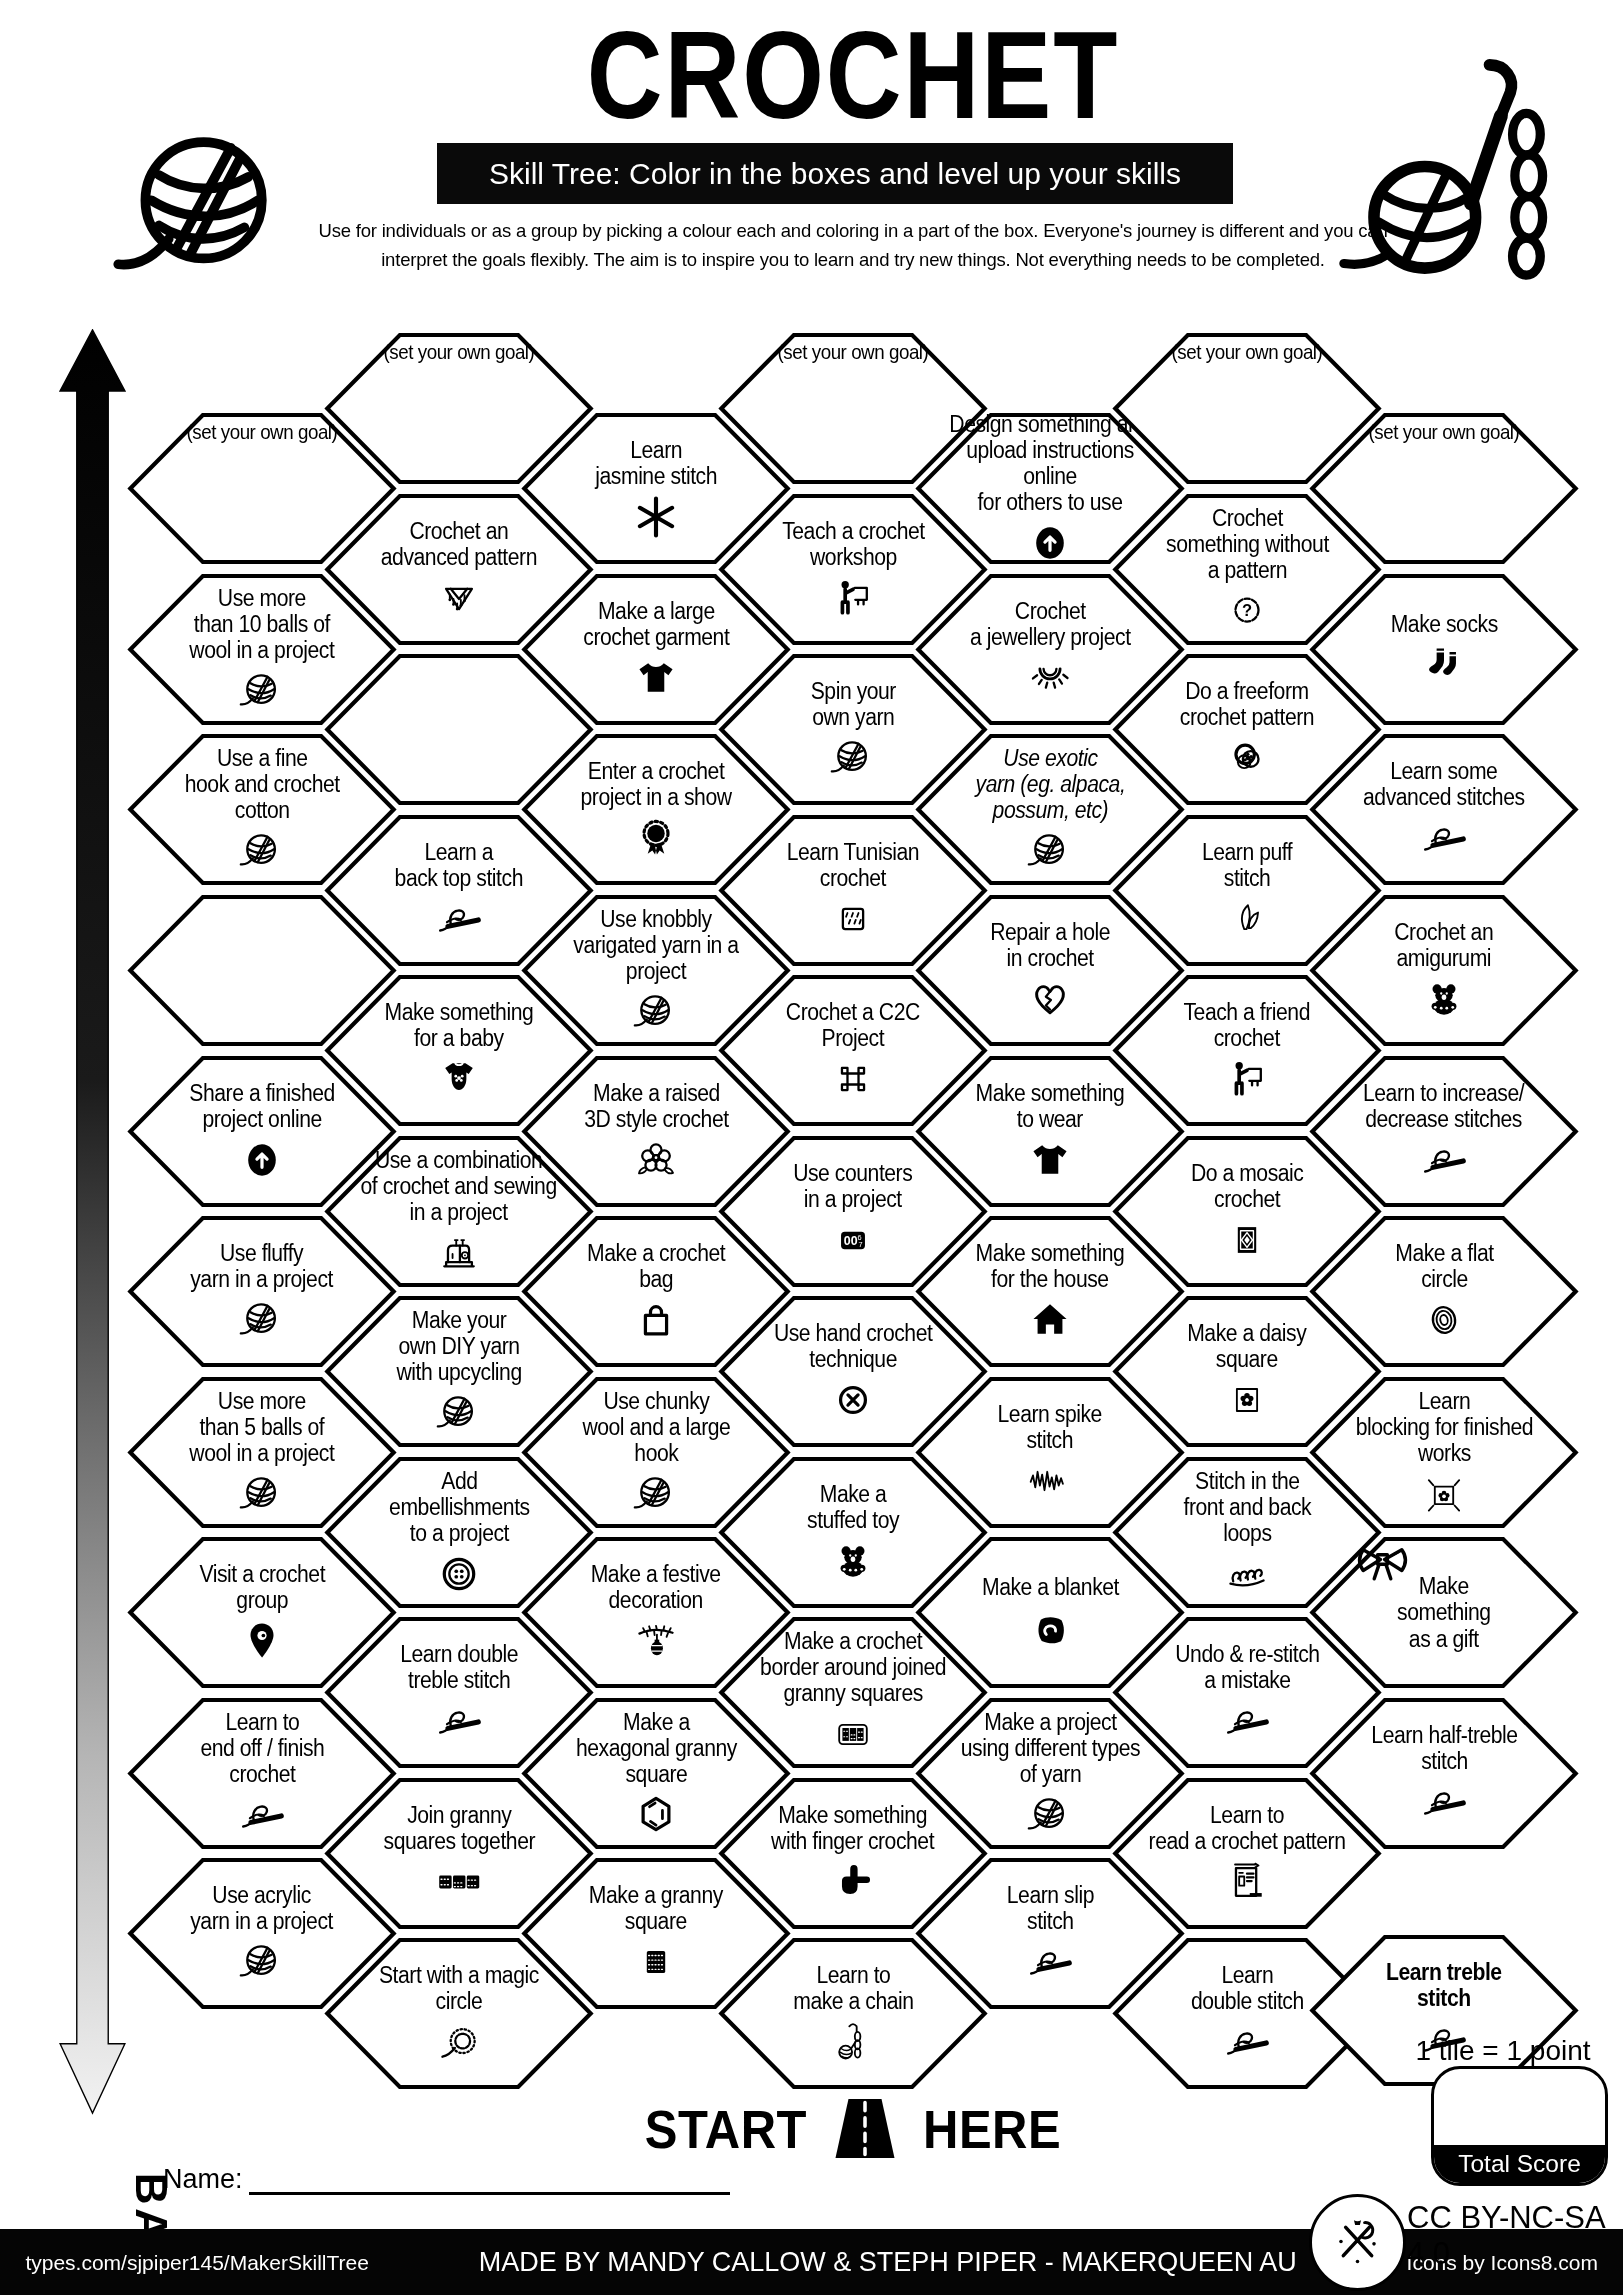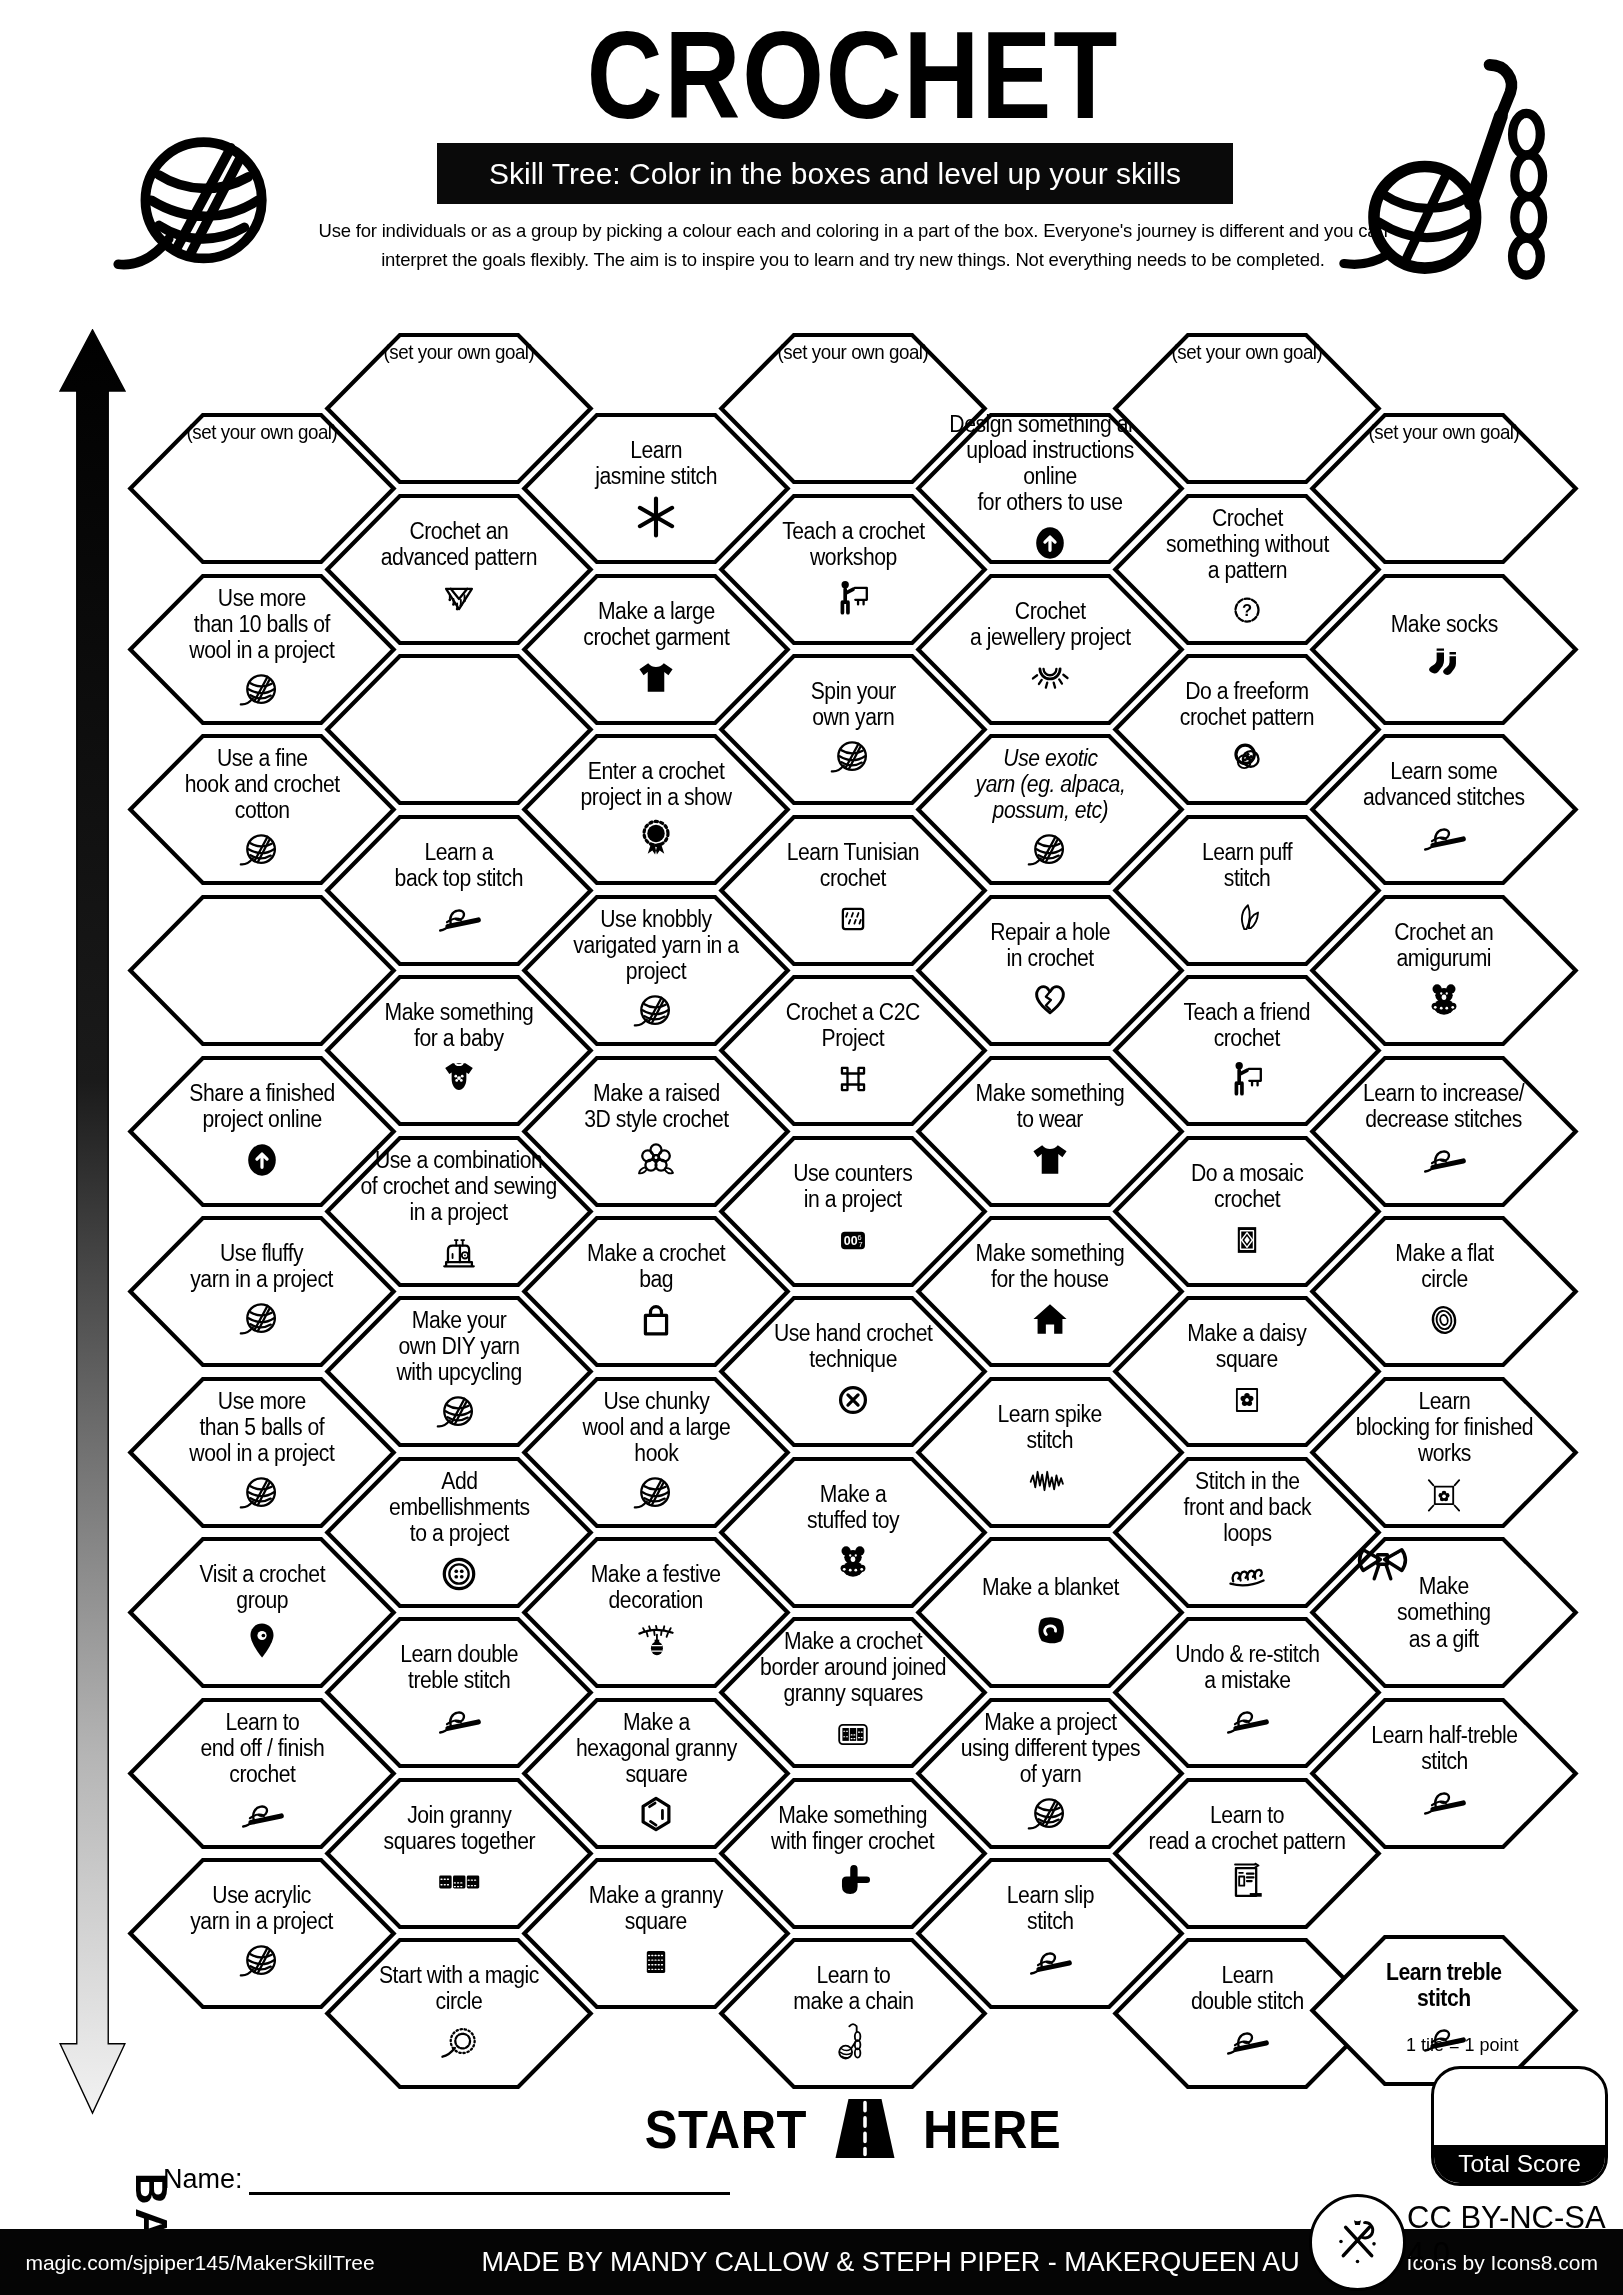--- a/index.html
+++ b/index.html
@@ -42,21 +42,21 @@
   .hex.goal .hex-label{font-size:20.4px;}
   .hex.corner .hex-icon{position:absolute;left:16.7px;top:-15.7px;}
 
   
   .start-here{position:absolute;left:83px;right:0;top:2099px;display:flex;
         align-items:center;justify-content:center;gap:14px;}
   .start-here .word{font-size:49px;font-weight:bold;letter-spacing:0.5px;transform:scaleY(1.08);}
   .name-row{position:absolute;left:163px;top:2164px;font-size:27px;display:flex;align-items:flex-end;gap:6.5px;}
   .name-line{display:inline-block;width:481px;height:24px;border-bottom:3.7px solid #000;}
 
-  .tile-note{position:absolute;left:1406px;top:2035px;width:194px;text-align:left;font-size:18px;}
+  .tile-note{position:absolute;left:1406px;top:2035px;width:194px;text-align:center;font-size:28px;}
   .score-box{position:absolute;left:1431px;top:2066px;width:171px;height:114px;
         border:3.2px solid #000;border-radius:29px;background:#fff;overflow:hidden;
         display:flex;flex-direction:column;}
   .score-space{flex:1;}
   .score-band{height:38px;background:#000;color:#fff;display:flex;align-items:center;
         justify-content:center;font-size:24.5px;}
 
   .license-badge{position:absolute;left:1309px;top:2194px;width:91px;height:91px;
         background:#fff;border:3.2px solid #000;border-radius:50%;z-index:6;
         display:flex;align-items:center;justify-content:center;}
@@ -1360,17 +1360,17 @@
         <path d="M62 18a13 13 0 1 1-6 24" stroke-width="5"></path>
         <path d="M44 14c4 2 8 2 12 0l-2 8h-8z" fill="#000" stroke="none"></path>
         <circle cx="22" cy="50" r="3" fill="#000" stroke="none"></circle>
         <circle cx="78" cy="54" r="3" fill="#000" stroke="none"></circle>
         <circle cx="50" cy="84" r="3" fill="#000" stroke="none"></circle>
       </svg></span>
 </div>
 <div class="license-text">CC BY-NC-SA 4.0</div>
 
 <div class="footer">
-  <span class="f-left">magic.com/sjpiper145/MakerSkillTree</span>
+  <span class="f-left">types.com/sjpiper145/MakerSkillTree</span>
   <span class="f-center">MADE BY MANDY CALLOW &amp; STEPH PIPER  -  MAKERQUEEN AU</span>
   <span class="f-right">Icons by Icons8.com</span>
 </div>
 
 
 </body></html>

